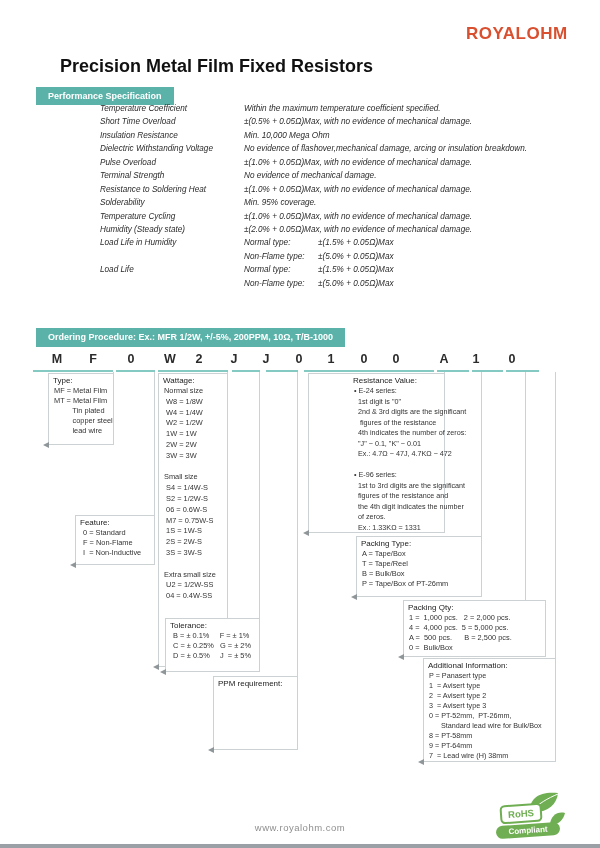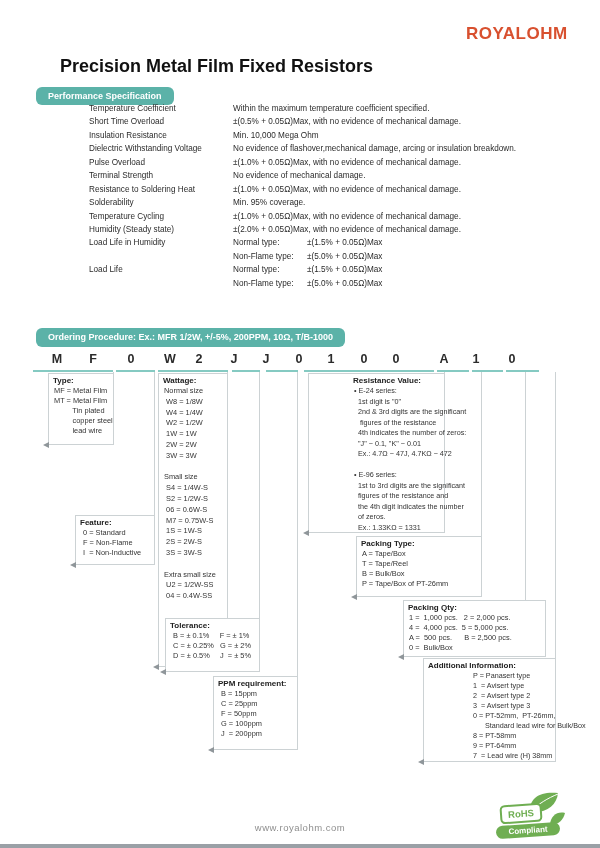--- a/index.html
+++ b/index.html
@@ -5,26 +5,26 @@
   html,body{margin:0;padding:0;background:#f2f2f2;}
   #page{position:relative;width:600px;height:848px;background:#ffffff;margin:0 auto;
         font-family:"Liberation Sans",sans-serif;color:#2b2b2b;overflow:hidden;}
 
   
   #logo{position:absolute;left:466px;top:24px;font-size:17px;font-weight:bold;
         color:#d8502f;letter-spacing:.5px;}
   #title{position:absolute;left:40px;top:56px;font-size:18px;font-weight:bold;color:#111;margin-left:20px;}
 
   .pill{position:absolute;background:#5bb2a8;color:#fff;font-weight:bold;
-        border-radius:6px;font-size:9px;padding:0 12px;white-space:nowrap;}
+        border-radius:0;font-size:9px;padding:0 12px;white-space:nowrap;}
   #perf-pill{left:36px;top:87px;height:18px;line-height:18px;}
   #ord-pill{left:36px;top:328px;height:19px;line-height:19px;}
 
   
-  #spec{position:absolute;left:89px;top:104px;width:486px;}
+  #spec{position:absolute;left:100px;top:104px;width:486px;font-style:italic;}
   .srow{display:flex;height:13.45px;font-size:8.2px;align-items:flex-start;}
   .slabel{width:144px;flex-shrink:0;white-space:nowrap;}
   .skey{width:74px;flex-shrink:0;white-space:nowrap;}
   .skey:empty{display:none;}
   .sval{flex:1;white-space:nowrap;}
 
   
   .cc{position:absolute;top:352px;font-size:12.5px;font-weight:bold;transform:translateX(-50%);}
   .p0{left:57px}.p1{left:93px}.p2{left:131px}.p3{left:170px}.p4{left:199px}.p5{left:234px}
   .p6{left:266px}.p7{left:299px}.p8{left:331px}.p9{left:364px}.p10{left:396px}
@@ -35,37 +35,37 @@
   .u4{left:232px;width:28px}.u5{left:266px;width:32px}.u6{left:304px;width:130px}
   .u7{left:437px;width:32px}.u8{left:472px;width:31px}.u9{left:506px;width:33px}
 
   .vline{position:absolute;width:1px;background:#ccd2d4;top:372px;}
   .v1{left:113px;height:73px}.v2{left:154px;height:193px}.v3{left:227px;height:238px}
   .v4{left:259px;height:300px}.v5{left:297px;height:378px}.v6{left:444px;height:161px}
   .v7{left:481px;height:225px}.v8{left:525px;height:285px}.v9{left:555px;height:390px}
 
   
   .obox{position:absolute;border:1px solid #ccd2d4;box-sizing:border-box;background:#fff;}
-  .obox-title{font-size:8px;font-weight:bold;padding:2px 0 1px 4px;white-space:pre;color:#222;}
+  .obox-title{font-size:8px;font-weight:normal;padding:2px 0 1px 4px;white-space:pre;color:#222;}
   .oline{font-size:7.4px;line-height:10px;min-height:10px;padding-left:5px;white-space:pre;color:#333;}
   .arrow{position:absolute;left:-6px;bottom:-4px;width:0;height:0;
          border-top:3px solid transparent;border-bottom:3px solid transparent;
          border-right:6px solid #8f969a;}
   #box-type{left:48px;top:373px;width:66px;height:72px;}
   #box-feature{left:75px;top:515px;width:80px;height:50px;}
   #box-wattage{left:158px;top:373px;width:70px;height:294px;}
   #box-wattage .oline{line-height:10.8px;min-height:10.8px;}
   #box-tolerance{left:165px;top:618px;width:95px;height:54px;}
   #box-ppm{left:213px;top:676px;width:85px;height:74px;}
   #box-resistance{left:308px;top:373px;width:137px;height:160px;padding-left:40px;}
   #box-resistance .oline{font-size:7.2px;line-height:10.5px;min-height:10.5px;}
   #box-ptype{left:356px;top:536px;width:126px;height:61px;}
   #box-pqty{left:383px;top:600px;width:143px;height:57px;margin-left:20px;}
   #box-add{left:423px;top:658px;width:133px;height:104px;}
-  #box-add .oline{font-size:7.2px;margin-left:44px;}
+  #box-add .oline{font-size:7.2px;}
 
   
   #website{position:absolute;left:0;right:0;top:822px;text-align:center;
            font-size:9.5px;color:#8f8f8f;letter-spacing:.5px;}
   #rohs{position:absolute;left:496px;top:790px;width:72px;height:52px;}
   #rohs-leaves{position:absolute;left:28px;top:0;}
   .rohs-word{position:absolute;left:4px;top:14px;width:38px;height:15px;
              border:2px solid #6fae52;border-radius:5px;color:#6fae52;font-weight:bold;
              font-size:9.5px;text-align:center;line-height:15px;transform:rotate(-4deg);background:#fff;}
   .rohs-comp{position:absolute;left:0;top:34px;width:64px;height:13px;background:#6fae52;
@@ -262,27 +262,20 @@
     <div>
         <div class="oline"> B = ± 0.1%     F = ± 1%</div>
         <div class="oline"> C = ± 0.25%   G = ± 2%</div>
         <div class="oline"> D = ± 0.5%     J  = ± 5%</div>
       </div>
     <span class="arrow"></span>
   </div>
 
   <div class="obox" id="box-ppm">
     <div class="obox-title">PPM requirement:</div>
-    <div>
-        <div class="oline"> B = 15ppm</div>
-        <div class="oline"> C = 25ppm</div>
-        <div class="oline"> F = 50ppm</div>
-        <div class="oline"> G = 100ppm</div>
-        <div class="oline"> J  = 200ppm</div>
-      </div>
     <span class="arrow"></span>
   </div>
 
   <div class="obox" id="box-resistance">
     <div class="obox-title">Resistance Value:</div>
     <div>
         <div class="oline">• E-24 series:</div>
         <div class="oline">  1st digit is "0"</div>
         <div class="oline">  2nd &amp; 3rd digits are the significant</div>
         <div class="oline">   figures of the resistance</div>

